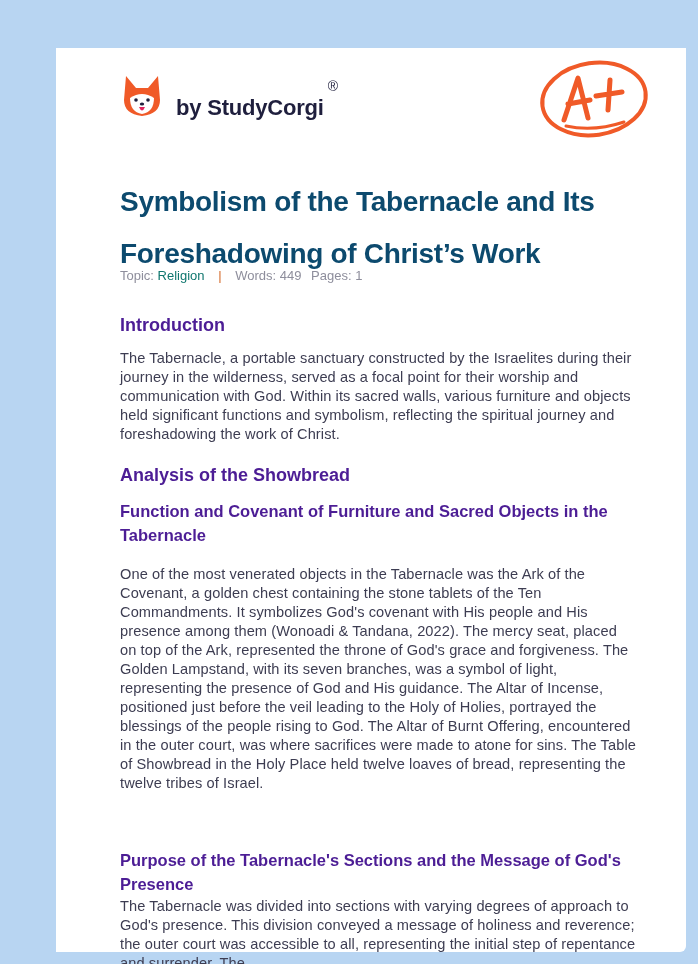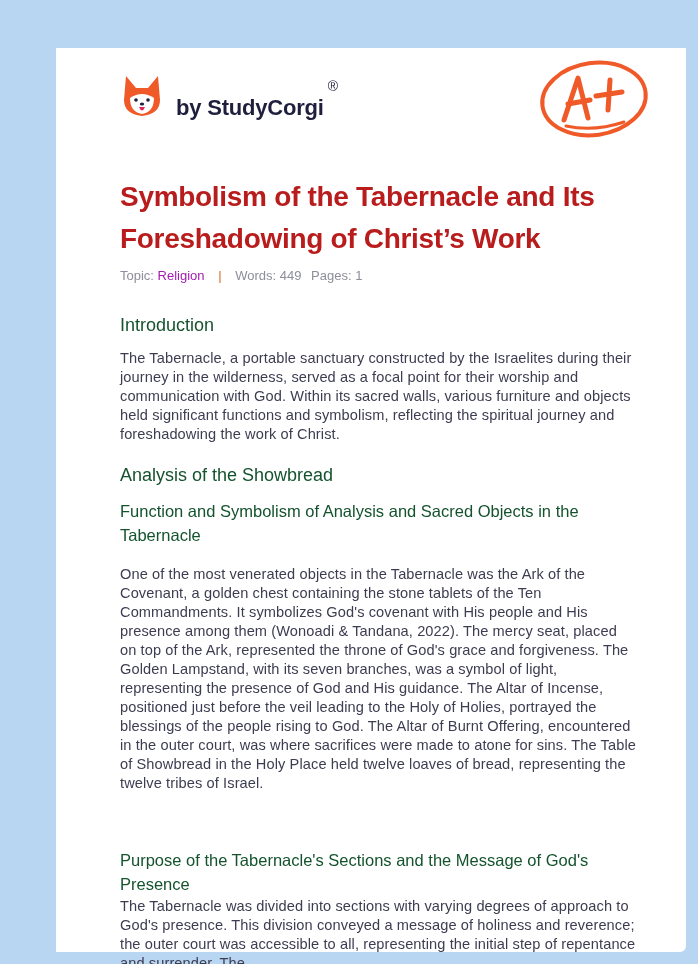--- a/index.html
+++ b/index.html
@@ -21,32 +21,32 @@
       display: flex; align-items: center;
     }
     .logo-text {
       margin-left: 14px; font-weight: bold; font-size: 22px; color: #1f1f3d;
       letter-spacing: -0.2px; margin-top: 20px;
     }
     .logo-reg { font-size: 14px; position: relative; top: -12px; margin-left: 4px; font-weight: normal; color:#1f1f3d;}
     .grade { position: absolute; left: 538px; top: 58px; }
     h1 {
       position: absolute; left: 120px; top: 176px; margin: 0; width: 540px;
-      font-size: 28px; line-height: 42px; font-weight: bold; color: #b91c1c;
+      font-size: 28px; line-height: 52px; font-weight: bold; color: #0c4a6e;
       letter-spacing: -0.3px;
     }
     .meta {
       position: absolute; left: 120px; top: 268px; font-size: 13px; color: #8e8e9c;
       white-space: nowrap;
     }
-    .meta .val { color: #a21caf; }
+    .meta .val { color: #0f766e; }
     .meta .sep { color: #d46a2c; margin: 0 10px; }
     .meta .gap { margin-left: 6px; text-align: center; }
     .h2, .h3 {
-      position: absolute; left: 120px; margin: 0; font-weight: normal; color: #14532d;
+      position: absolute; left: 120px; margin: 0; font-weight: bold; color: #4c1d95;
     }
     .h2 { font-size: 18px; line-height: 24px; }
     .h3 { font-size: 16.5px; line-height: 24px; width: 520px; }
     .p {
       position: absolute; left: 120px; width: 516px; margin: 0;
       font-family: Liberation Sans, sans-serif;
       font-size: 14.6px; line-height: 19px; color: #3d3d52;
       letter-spacing: 0.1px;
     }
   </style>
@@ -87,17 +87,17 @@
   <span class="sep">|</span>
   <span>Words: 449</span>
   <span class="gap">Pages: 1</span>
 </div>
 
 <h2 class="h2" style="top:313px">Introduction</h2>
 <p class="p" style="top:349px">The Tabernacle, a portable sanctuary constructed by the Israelites during their journey in the wilderness, served as a focal point for their worship and communication with God. Within its sacred walls, various furniture and objects held significant functions and symbolism, reflecting the spiritual journey and foreshadowing the work of Christ.</p>
 
 <h2 class="h2" style="top:463px">Analysis of the Showbread</h2>
 
-<h3 class="h3" style="top:499px">Function and Symbolism of Analysis and Sacred Objects in the Tabernacle</h3>
+<h3 class="h3" style="top:499px">Function and Covenant of Furniture and Sacred Objects in the Tabernacle</h3>
 <p class="p" style="top:565px">One of the most venerated objects in the Tabernacle was the Ark of the Covenant, a golden chest containing the stone tablets of the Ten Commandments. It symbolizes God's covenant with His people and His presence among them (Wonoadi &amp; Tandana, 2022). The mercy seat, placed on top of the Ark, represented the throne of God's grace and forgiveness. The Golden Lampstand, with its seven branches, was a symbol of light, representing the presence of God and His guidance. The Altar of Incense, positioned just before the veil leading to the Holy of Holies, portrayed the blessings of the people rising to God. The Altar of Burnt Offering, encountered in the outer court, was where sacrifices were made to atone for sins. The Table of Showbread in the Holy Place held twelve loaves of bread, representing the twelve tribes of Israel.</p>
 
 <h3 class="h3" style="top:848px">Purpose of the Tabernacle's Sections and the Message of God's Presence</h3>
 <p class="p" style="top:897px">The Tabernacle was divided into sections with varying degrees of approach to God's presence. This division conveyed a message of holiness and reverence; the outer court was accessible to all, representing the initial step of repentance and surrender. The</p>
 
 </body></html>

